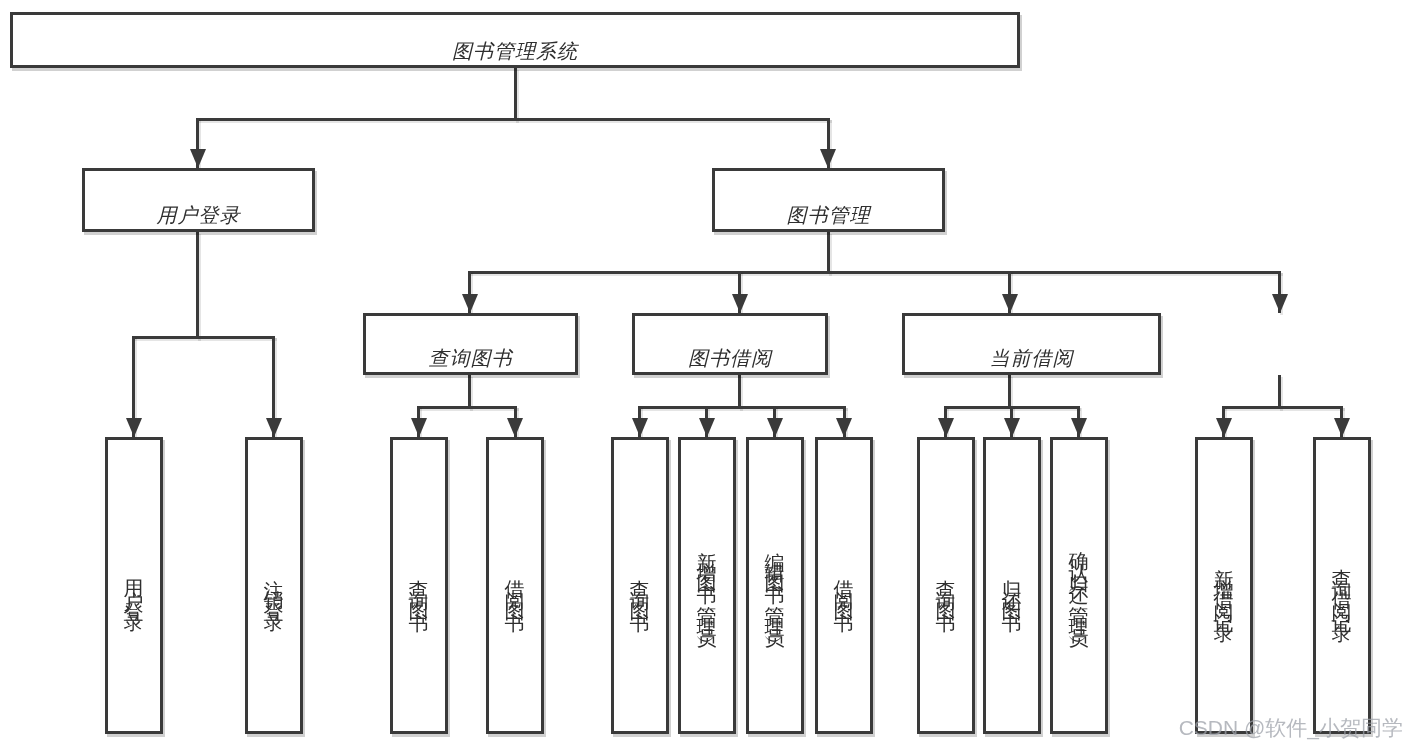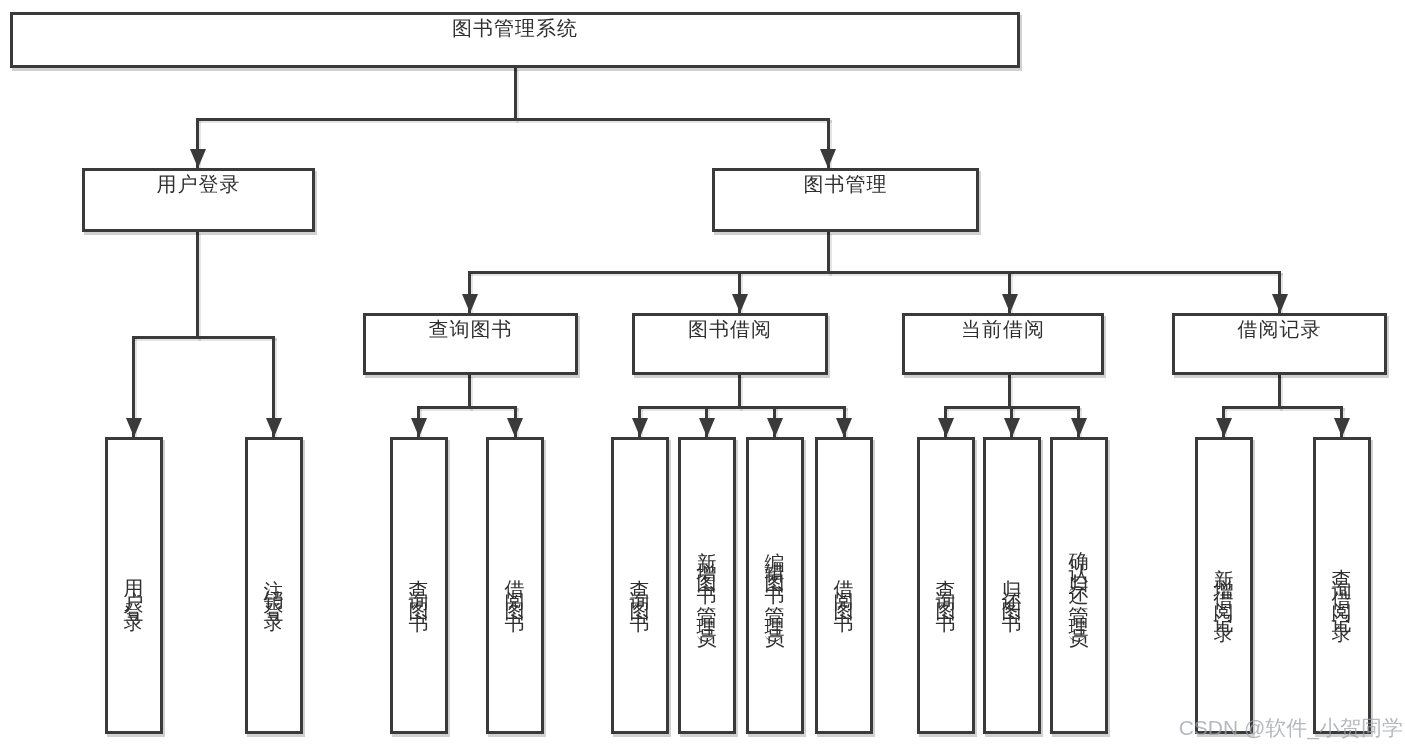--- a/index.html
+++ b/index.html
@@ -28,22 +28,23 @@
     border-top: 19px solid #3a3a3a;
   }
   
   .node {
     position: absolute;
     box-sizing: border-box;
     background: #ffffff;
     border: 3px solid #3a3a3a;
     box-shadow: 2px 3px 0 rgba(0,0,0,0.18);
     display: flex;
-    align-items: flex-start;
+    align-items: flex-end;
     justify-content: center;
+    font-style: italic;
   }
   .nl {
     font-size: 20px;
     letter-spacing: 1px;
     color: #2f2f2f;
     white-space: nowrap;
   }
   
   .leaf {
     position: absolute;
@@ -139,35 +140,32 @@
   <i class="ar" style="left:1216px;top:418px"></i>
   <i class="ar" style="left:1334px;top:418px"></i>
 
   <div class="node" style="left:10px;top:12px;width:1010px;height:56px">
     <span class="nl">图书管理系统</span>
   </div>
 
   <div class="node" style="left:82px;top:168px;width:233px;height:64px">
     <span class="nl">用户登录</span>
   </div>
-  <div class="node" style="left:712px;top:168px;width:267px;height:64px">
+  <div class="node" style="left:712px;top:168px;width:233px;height:64px">
     <span class="nl">图书管理</span>
   </div>
 
   <div class="node" style="left:363px;top:313px;width:215px;height:62px">
     <span class="nl">查询图书</span>
   </div>
   <div class="node" style="left:632px;top:313px;width:196px;height:62px">
     <span class="nl">图书借阅</span>
   </div>
-  <div class="node" style="left:902px;top:313px;width:202px;height:62px">
+  <div class="node" style="left:902px;top:313px;width:259px;height:62px">
     <span class="nl">当前借阅</span>
-  </div>
-  <div class="node" style="left:1172px;top:313px;width:215px;height:62px">
-    <span class="nl">借阅记录</span>
   </div>
 
   <div class="leaf" style="left:105px">
     <span class="vl">用户登录</span>
   </div>
   <div class="leaf" style="left:245px">
     <span class="vl">注销登录</span>
   </div>
 
   <div class="leaf" style="left:390px">

